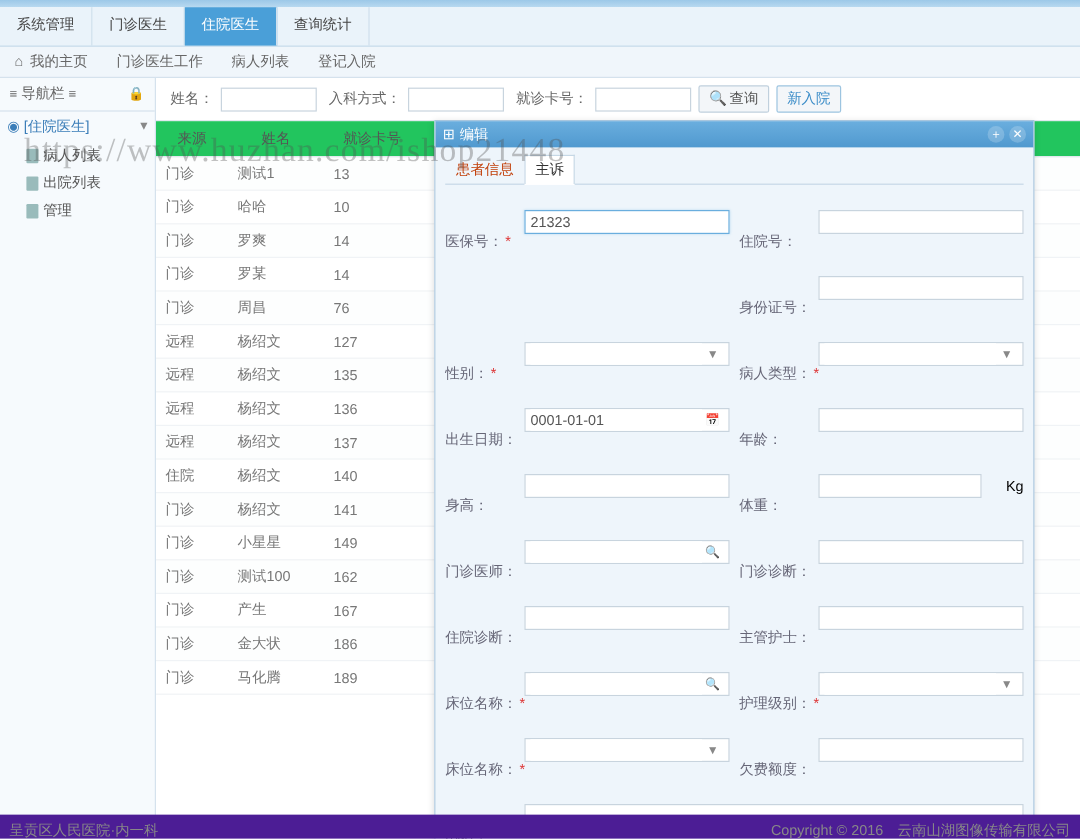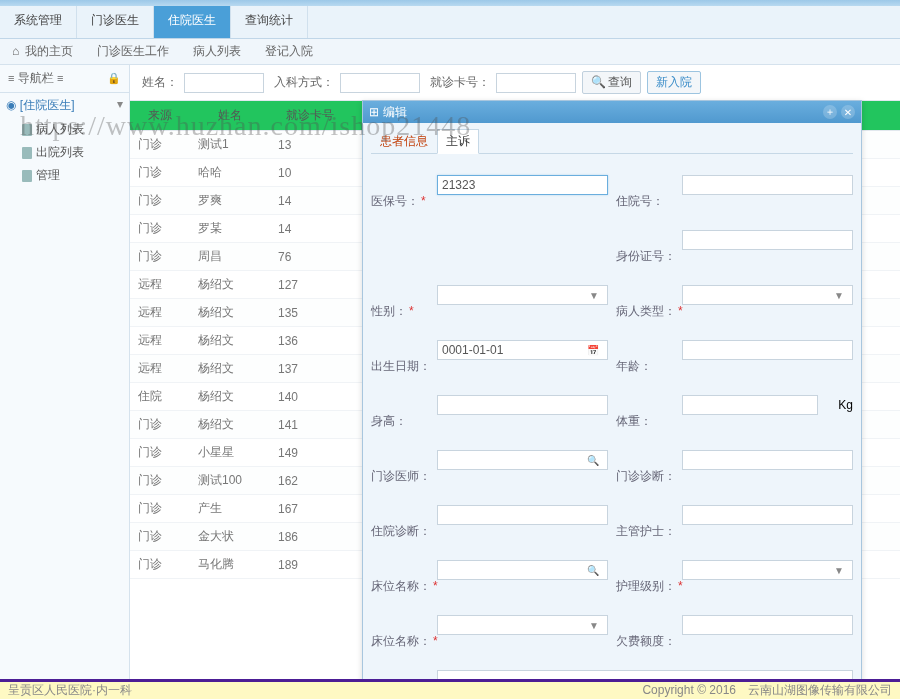--- a/index.html
+++ b/index.html
@@ -70,21 +70,21 @@
 .full-row label { width:58px; flex:none;}
 .full-row input { flex:1; height:20px; border:1px solid #c8d4de; padding:0 4px; background:#fff;}
 .addr-row { grid-column:1 / span 4; display:flex; gap:8px; align-items:flex-end;}
 .addr-row label { width:58px; flex:none; padding-top:3px;}
 .addr-row textarea { flex:1; height:46px; border:1px solid #c8d4de; padding:3px 4px; resize:none; background:#fff; font-family:inherit;}
 .modal-footer { border-top:1px solid #c6d8e6; padding:5px 8px; background:#eef5fb;}
 .save-btn { background:#fff; border:1px solid #c0d0dd; padding:2px 8px; cursor:pointer; color:#555; border-radius:2px;}
 .save-btn .disk { font-size:10px; margin-right:3px;}
 
 
-.footer { position:absolute; bottom:0; left:0; right:0; height:20px; background:#fef9c3; border-top:3px solid #4c1d95; display:flex; justify-content:space-between; align-items:center; padding:0 8px; color:#888; font-size:11px;}
+.footer { position:absolute; bottom:0; left:0; right:0; height:20px; background:#4c1d95; border-top:6px solid #4c1d95; display:flex; justify-content:space-between; align-items:center; padding:0 8px; color:#888; font-size:11px;}
 
 
 .watermark { position:absolute; top:110px; left:20px; font-size:28px; color:rgba(80,80,80,0.35); font-family:Georgia,serif; letter-spacing:1px; pointer-events:none; z-index:999;}
 </style>
 </head>
 <body>
 
 <div class="topbar"></div>
 
 <div class="main-tabs">

